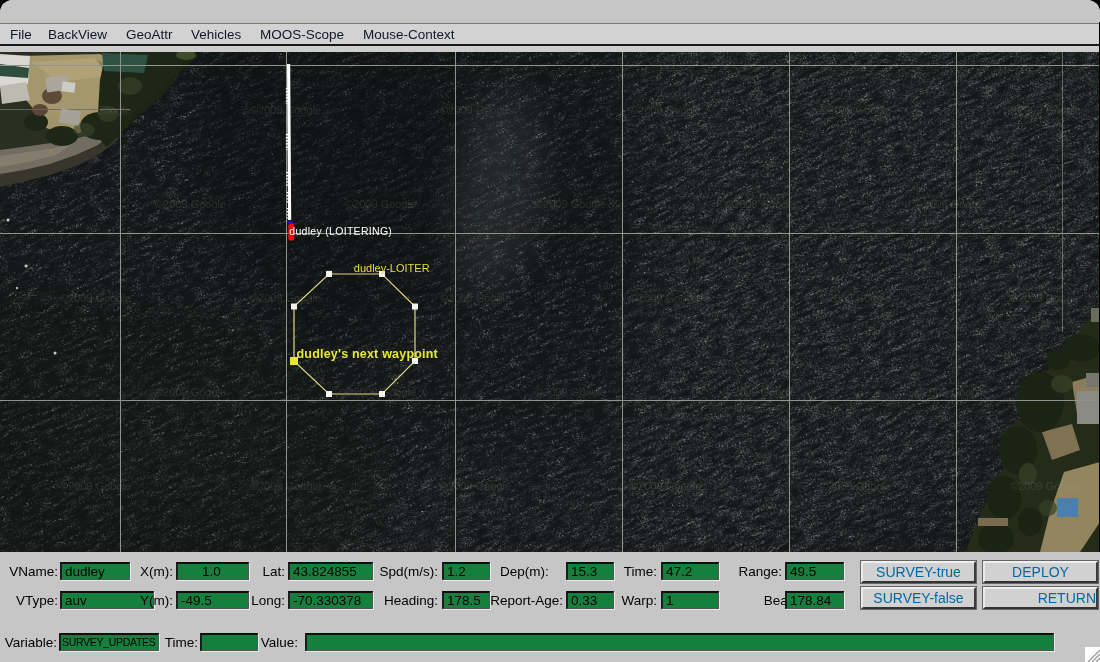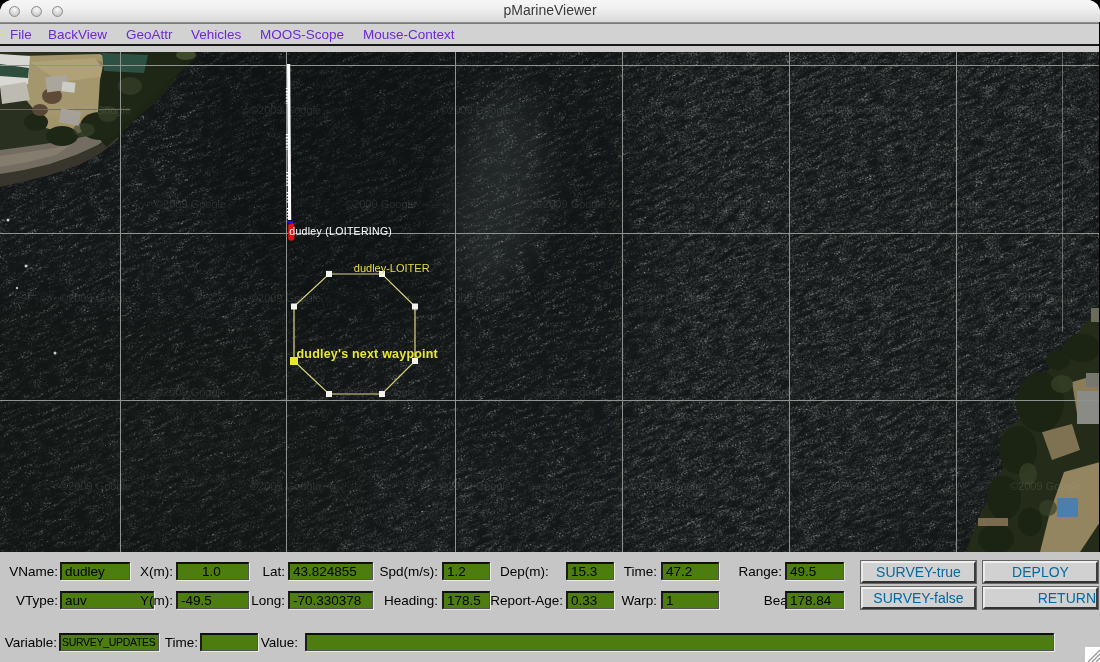--- a/index.html
+++ b/index.html
@@ -11,50 +11,44 @@
     border-bottom:1px solid #8f8f8f;}
   .tbtn{position:absolute;top:5.5px;width:11px;height:11px;border-radius:50%;
     background:radial-gradient(circle at 50% 30%,#fbfbfb,#d3d3d3 60%,#b9b9b9);
     border:1px solid #8d8d8d;box-sizing:border-box;}
   #title{position:absolute;left:0;top:0;width:1100px;text-align:center;
     font-size:14px;line-height:21px;color:#3a3a3a;}
   .cornersvg{position:absolute;top:0;}
   
   #menubar{position:absolute;left:0;top:23px;width:1100px;height:21px;
     background:#d2d2d2;border-top:1px solid #787878;}
-  #menubar span{position:absolute;top:0;font-size:13.5px;line-height:21px;color:#6d28d9;}
+  #menubar span{position:absolute;top:0;font-size:13.5px;line-height:21px;color:#0f172a;}
   #menuline{position:absolute;left:0;top:44px;width:1100px;height:2px;background:#181818;}
   #strip{position:absolute;left:0;top:46px;width:1100px;height:6px;background:#cdcdcd;}
   
   #map{position:absolute;left:0;top:52px;width:1100px;height:500px;background:#161b18;}
   
   #panel{position:absolute;left:0;top:552px;width:1100px;height:110px;background:#c6c6c6;}
   .lbl{position:absolute;font-size:13.5px;color:#000000;white-space:nowrap;}
-  .fld{position:absolute;background:#4d7c0f;box-sizing:border-box;height:18px;
+  .fld{position:absolute;background:#15803d;box-sizing:border-box;height:18px;
     border-top:2px solid #0f0f0f;border-left:2px solid #1c1c1c;
     border-right:1px solid #555;border-bottom:1px solid #555;
     box-shadow:1px 1px 0 #e9e9e9;
     font-size:13.5px;color:#000;line-height:15px;padding-left:3px;white-space:nowrap;overflow:hidden;}
   .btn{position:absolute;background:#d1d1d1;box-sizing:border-box;height:22px;
     border-top:2px solid #efefef;border-left:2px solid #eaeaea;
     border-right:2px solid #3c3c3c;border-bottom:2px solid #333;
     outline:1px solid #666;
     font-size:14px;color:#0369a1;text-align:center;line-height:19px;}
   #grip{position:absolute;left:1085px;top:647px;width:15px;height:15px;background:#fff;}
 </style>
 </head>
 <body>
 <div id="win">
 
-  <div id="titlebar">
-    <div id="title">pMarineViewer</div>
-    <div class="tbtn" style="left:9px;"></div>
-    <div class="tbtn" style="left:31px;"></div>
-    <div class="tbtn" style="left:52px;"></div>
-  </div>
   <svg class="cornersvg" style="left:0" width="10" height="10">
       <path d="M0,0 L10,0 Q2,2 0,10 Z" fill="#000"></path>
     </svg>
   <svg class="cornersvg" style="left:1090px" width="10" height="10">
       <path d="M10,0 L0,0 Q8,2 10,10 Z" fill="#000"></path>
     </svg>
   <div style="position:absolute;left:1099px;top:22px;width:1px;height:530px;background:#000;z-index:5;"></div>
 
   <div id="menubar">
     <span style="left:10px;">File</span>

